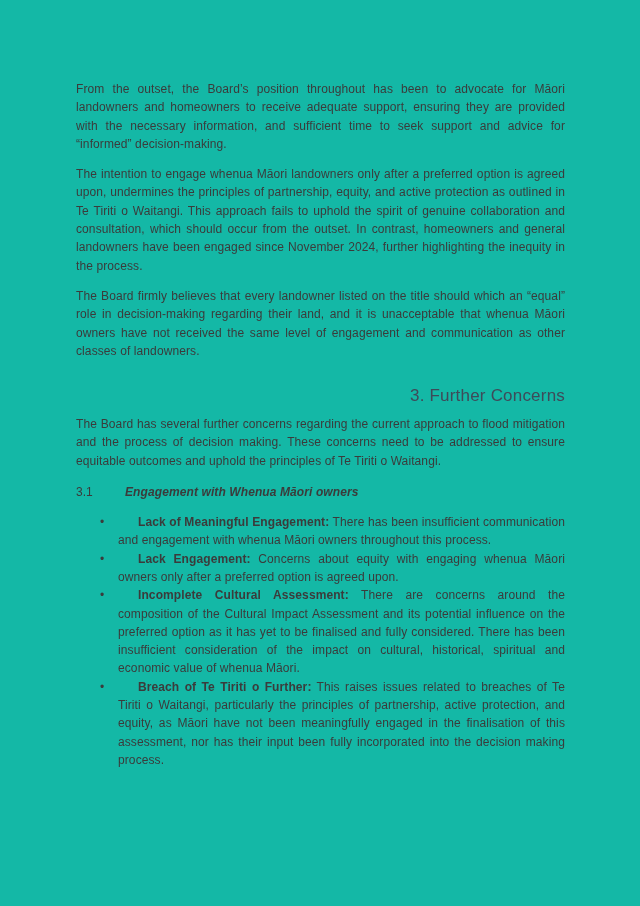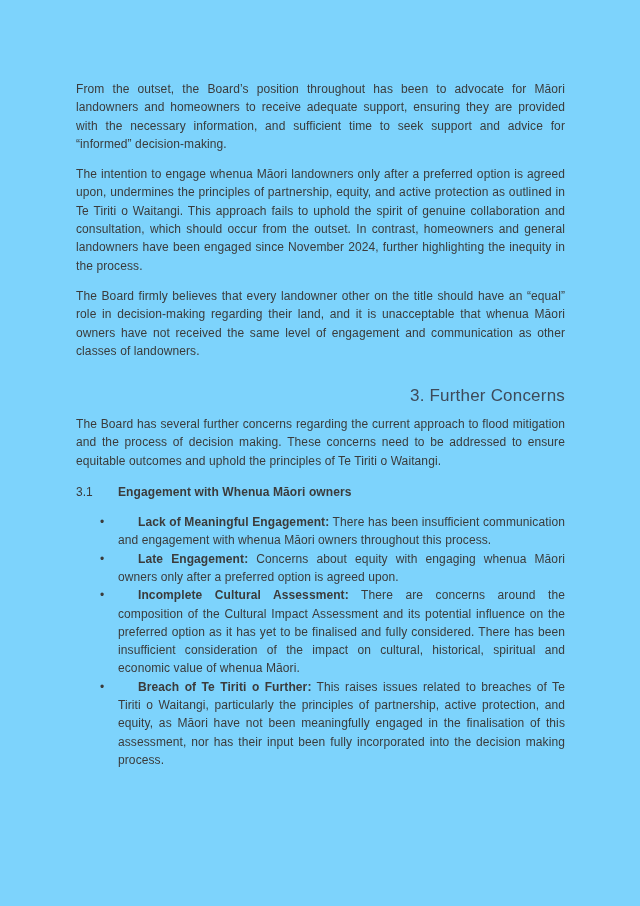--- a/index.html
+++ b/index.html
@@ -1,19 +1,19 @@
 <!DOCTYPE html>
 <html><head>
 <meta charset="utf-8">
 <style>
   html, body { margin: 0; padding: 0; background: #ffffff; }
   .page {
     width: 640px;
     height: 906px;
-    background: #7dd3fc;
+    background: #14b8a6;
     box-sizing: border-box;
     padding: 80px 75px 0 76px;
     font-family: "Liberation Sans", sans-serif;
     color: #3b3b3b;
     overflow: hidden;
   }
   .para {
     font-size: 12px;
     line-height: 18.3px;
     text-align: justify;
@@ -28,27 +28,28 @@
     margin: 26px 0 9px 0;
     line-height: 20px;
     letter-spacing: 0.2px;
     text-align: right;
   }
   .sub-header {
     display: flex;
     font-size: 12px;
     line-height: 15px;
     margin: 15px 0 13px 0;
+    gap: 7px;
   }
   .sub-num {
     flex: none;
     width: 42px;
     font-weight: 400;
   }
-  .sub-title { font-weight: 700; letter-spacing: 0.1px; }
+  .sub-title { font-weight: 700; letter-spacing: 0.1px; font-style: italic; }
   .bullets { margin: 0; }
   .bullet { display: flex; }
   .bullet-marker {
     flex: none;
     width: 18px;
     margin-left: 24px;
     font-size: 12px;
     line-height: 18.3px;
   }
   .bullet-text {
@@ -62,39 +63,39 @@
 </style>
 </head>
 <body>
 
 <div class="page">
 
   <p class="para">From the outset, the Board’s position throughout has been to advocate for Māori landowners and homeowners to receive adequate support, ensuring they are provided with the necessary information, and sufficient time to seek support and advice for “informed” decision-making.</p>
 
   <p class="para">The intention to engage whenua Māori landowners only after a preferred option is agreed upon, undermines the principles of partnership, equity, and active protection as outlined in Te Tiriti o Waitangi. This approach fails to uphold the spirit of genuine collaboration and consultation, which should occur from the outset. In contrast, homeowners and general landowners have been engaged since November 2024, further highlighting the inequity in the process.</p>
 
-  <p class="para">The Board firmly believes that every landowner other on the title should have an “equal” role in decision-making regarding their land, and it is unacceptable that whenua Māori owners have not received the same level of engagement and communication as other classes of landowners.</p>
+  <p class="para">The Board firmly believes that every landowner listed on the title should which an “equal” role in decision-making regarding their land, and it is unacceptable that whenua Māori owners have not received the same level of engagement and communication as other classes of landowners.</p>
 
   <h2 class="heading">3. Further Concerns</h2>
 
   <p class="para intro">The Board has several further concerns regarding the current approach to flood mitigation and the process of decision making. These concerns need to be addressed to ensure equitable outcomes and uphold the principles of Te Tiriti o Waitangi.</p>
 
   <div>
     <div class="sub-header">
       <span class="sub-num">3.1</span>
       <span class="sub-title">Engagement with Whenua Māori owners</span>
     </div>
     <div class="bullets">
       <div class="bullet">
         <span class="bullet-marker">•</span>
         <span class="bullet-text"><b>Lack of Meaningful Engagement:</b><span> There has been insufficient communication and engagement with whenua Māori owners throughout this process.</span></span>
       </div>
       <div class="bullet">
         <span class="bullet-marker">•</span>
-        <span class="bullet-text"><b>Late Engagement:</b><span> Concerns about equity with engaging whenua Māori owners only after a preferred option is agreed upon.</span></span>
+        <span class="bullet-text"><b>Lack Engagement:</b><span> Concerns about equity with engaging whenua Māori owners only after a preferred option is agreed upon.</span></span>
       </div>
     </div>
   </div>
 
   <div>
     <div class="bullets">
       <div class="bullet">
         <span class="bullet-marker">•</span>
         <span class="bullet-text"><b>Incomplete Cultural Assessment:</b><span> There are concerns around the composition of the Cultural Impact Assessment and its potential influence on the preferred option as it has yet to be finalised and fully considered. There has been insufficient consideration of the impact on cultural, historical, spiritual and economic value of whenua Māori.</span></span>
       </div>

